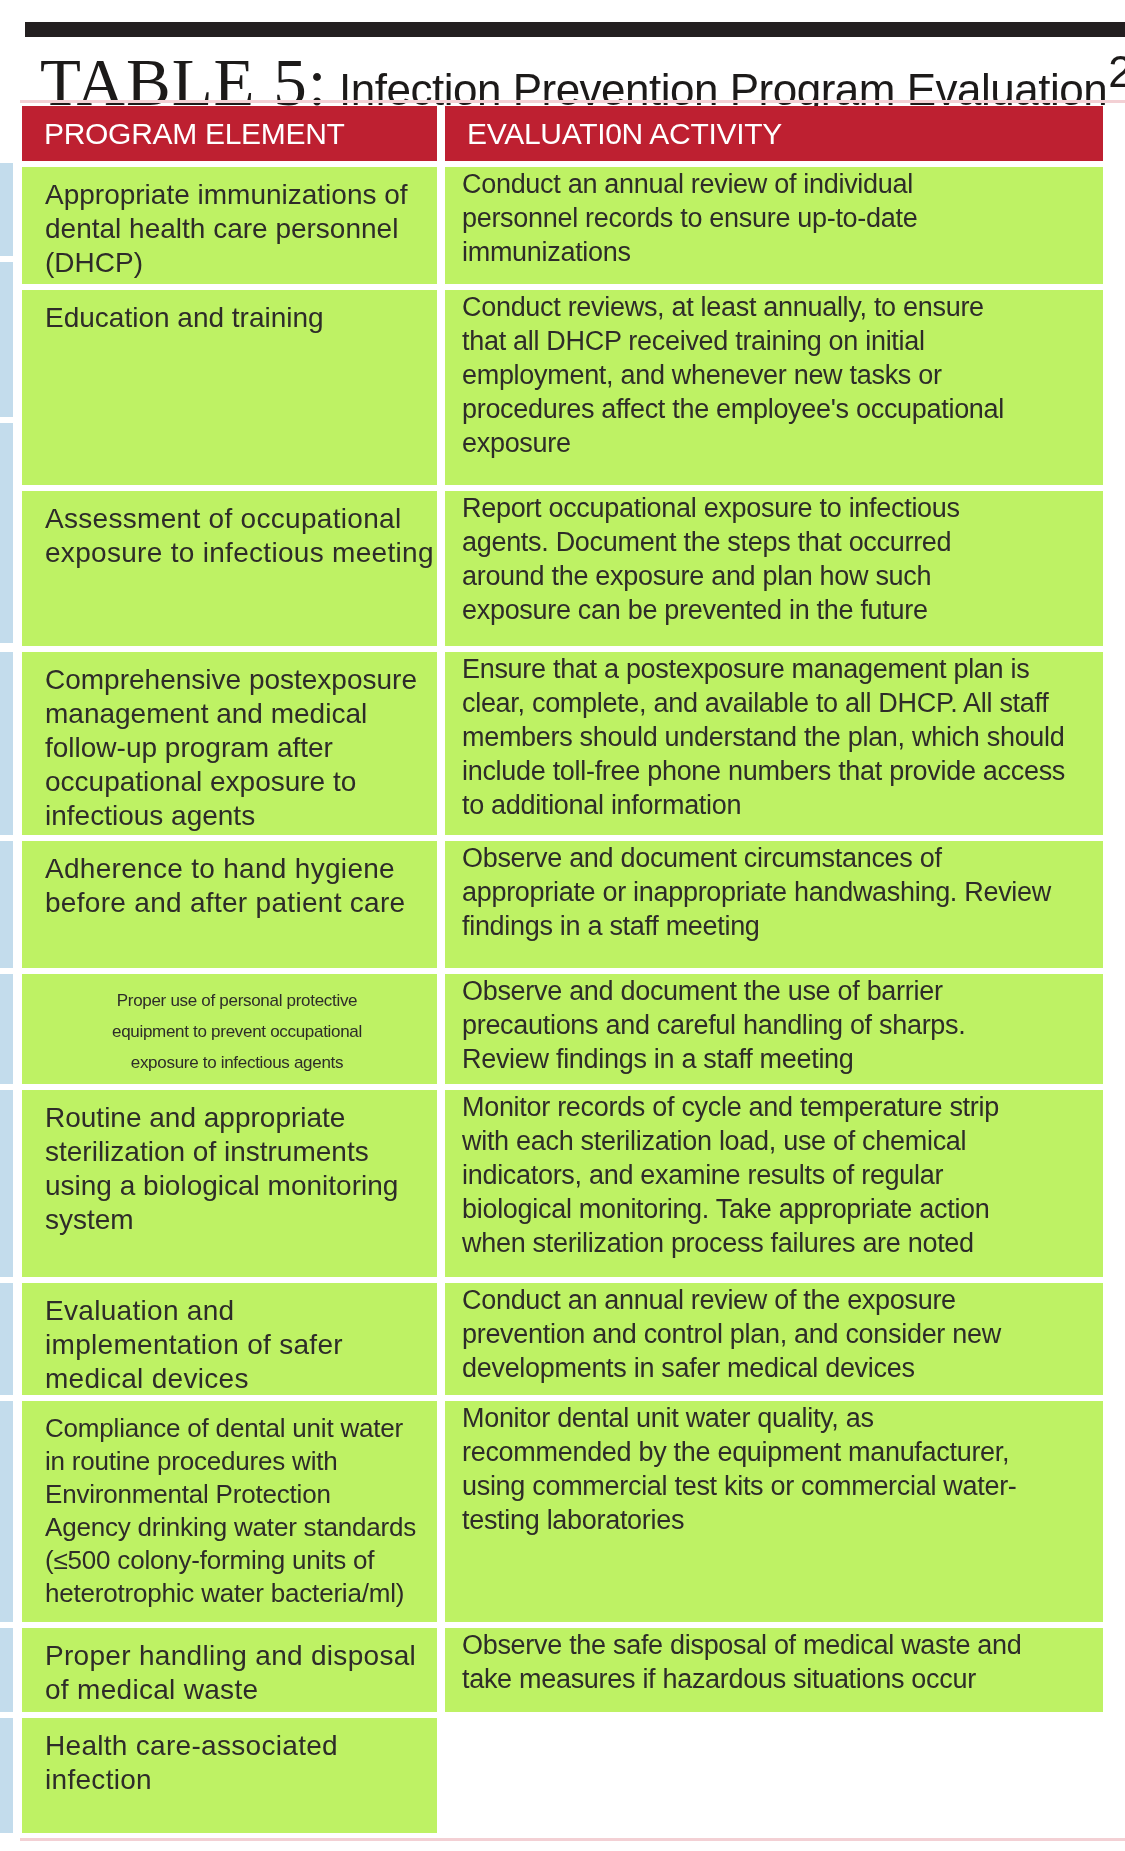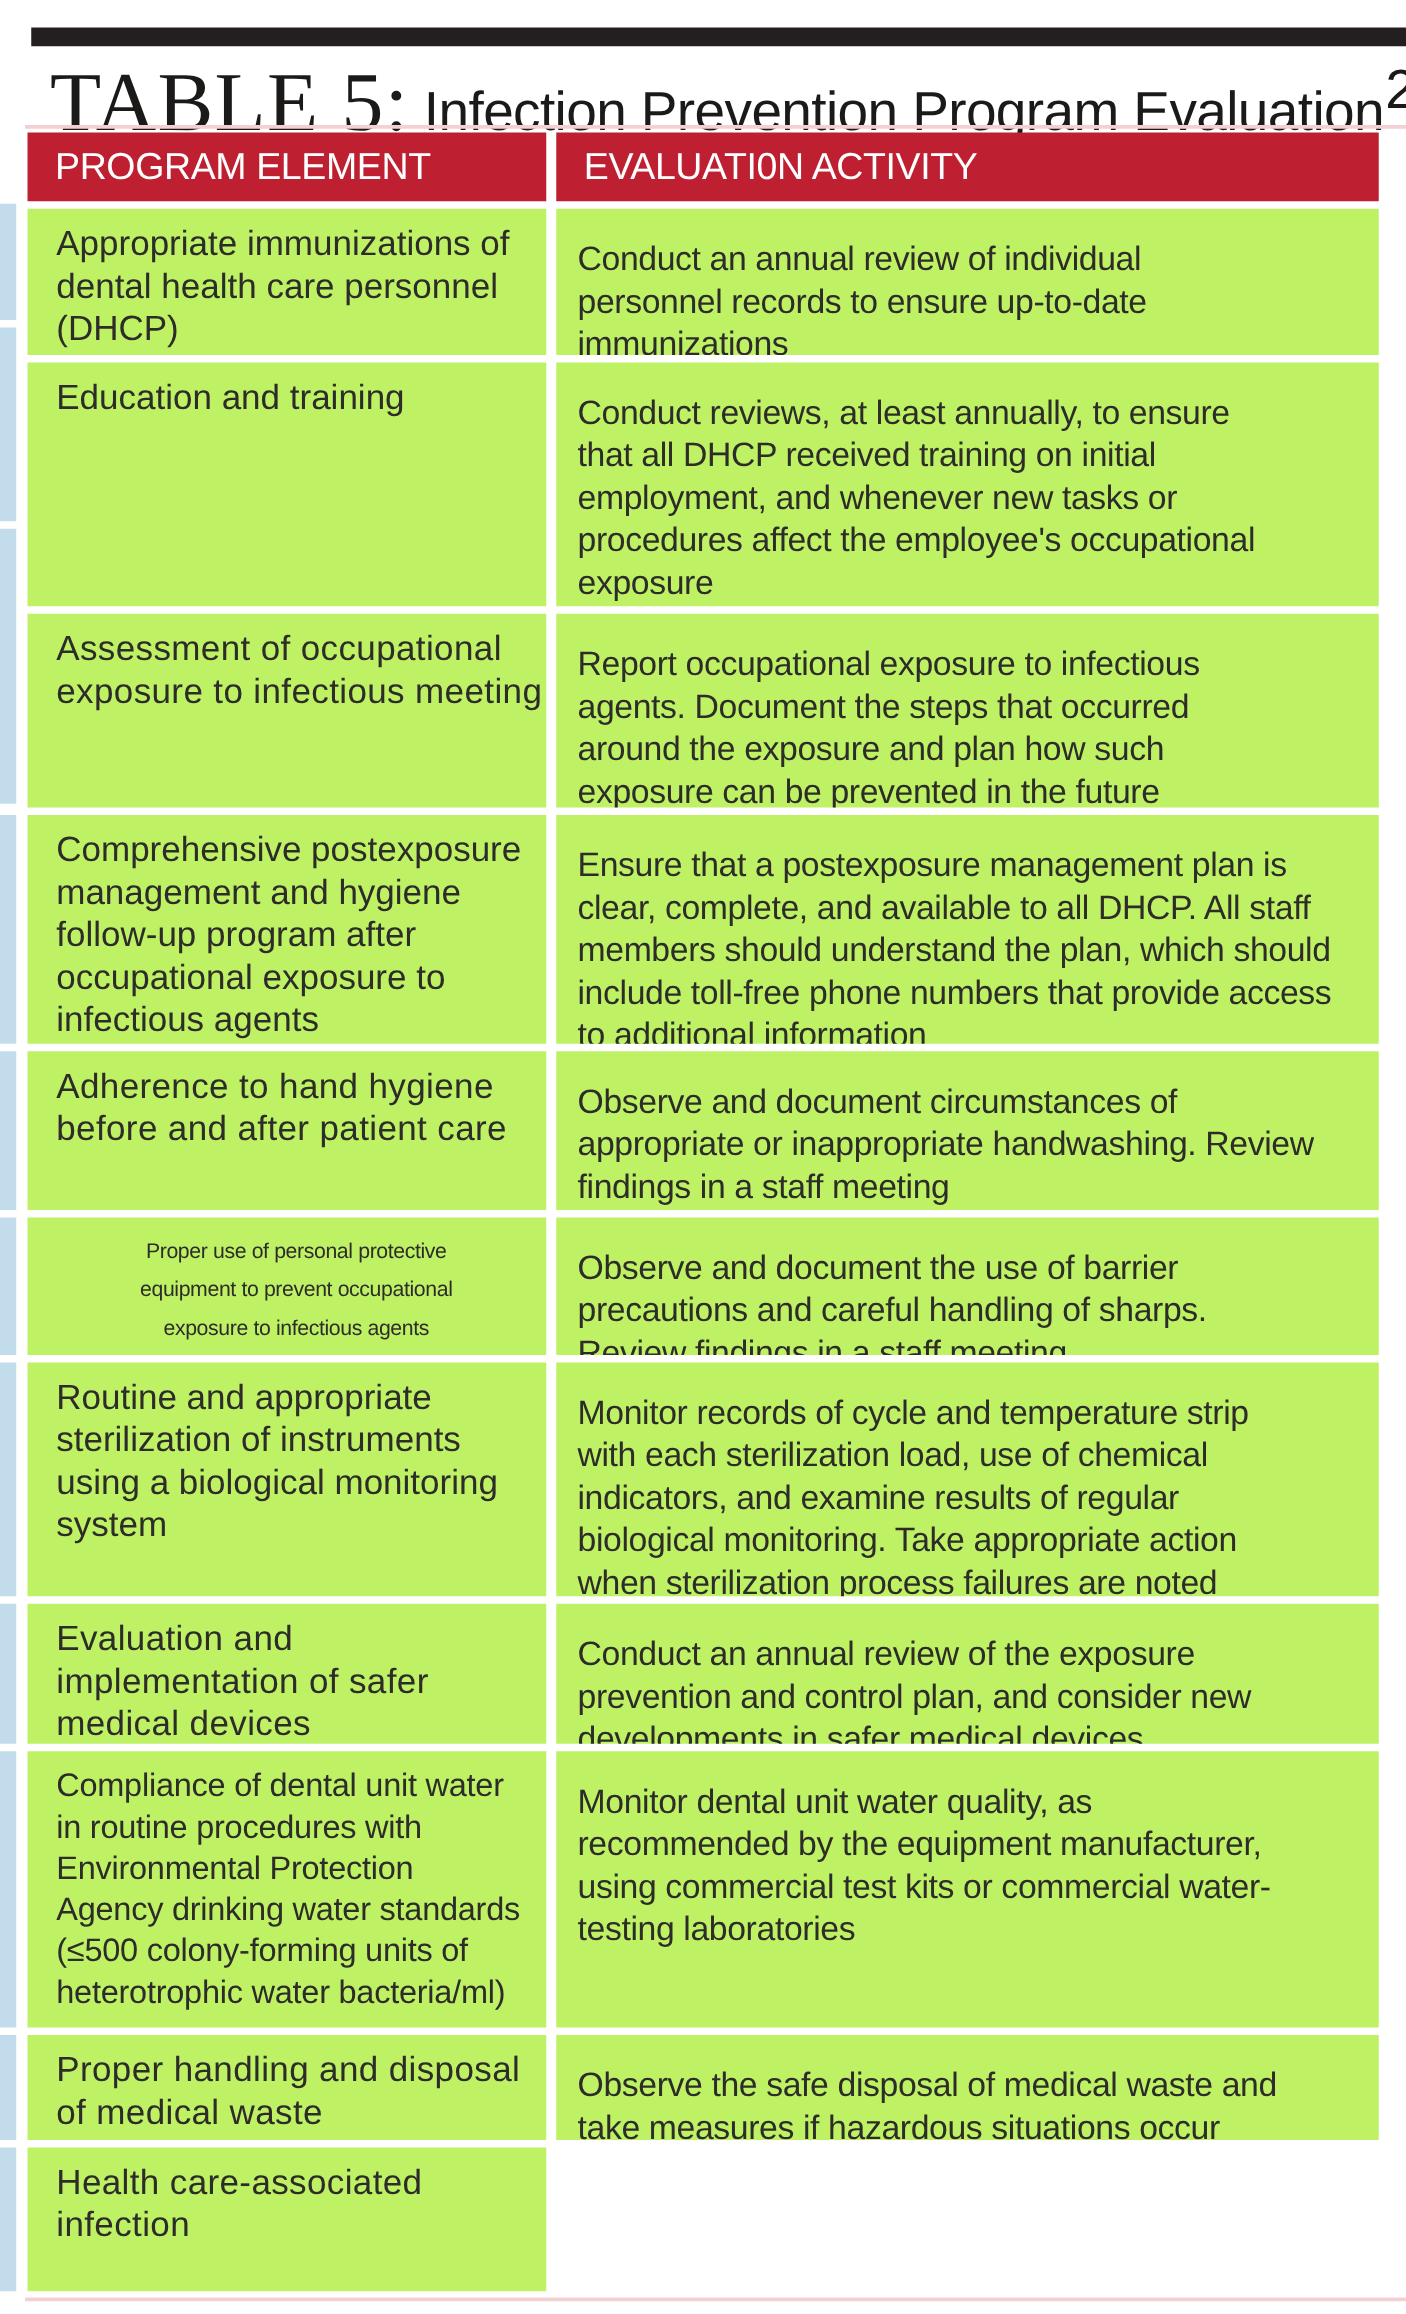--- a/index.html
+++ b/index.html
@@ -60,21 +60,21 @@
   }
   .cell.el{
     font-size:28px;line-height:34px;letter-spacing:0;
     padding:11px 8px 0 23px;
   }
   .cell.el.spread{letter-spacing:0.3px;}
   .cell.el.cond{font-size:17px;line-height:31px;letter-spacing:-0.3px;text-align:center;}
   .cell.el.mid{font-size:26px;line-height:33px;letter-spacing:-0.2px;}
   .cell.act{
     font-size:27px;line-height:34px;letter-spacing:-0.3px;
-    padding:23px 4px 0 17px;
+    padding:0 4px 0 17px;
   }
 </style>
 </head>
 <body>
 
 <div class="page">
 
   <div class="topbar"></div>
 
   <div class="title">
@@ -116,21 +116,21 @@
 exposure</div>
 
     <div class="cell el spread">Assessment of occupational
 exposure to infectious meeting</div>
     <div class="cell act">Report occupational exposure to infectious
 agents. Document the steps that occurred
 around the exposure and plan how such
 exposure can be prevented in the future</div>
 
     <div class="cell el">Comprehensive postexposure
-management and hygiene
+management and medical
 follow-up program after
 occupational exposure to
 infectious agents</div>
     <div class="cell act">Ensure that a postexposure management plan is
 clear, complete, and available to all DHCP. All staff
 members should understand the plan, which should
 include toll-free phone numbers that provide access
 to additional information</div>
 
     <div class="cell el spread">Adherence to hand hygiene

